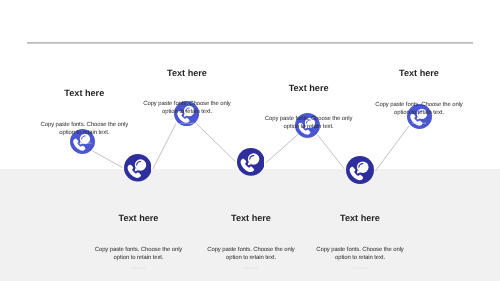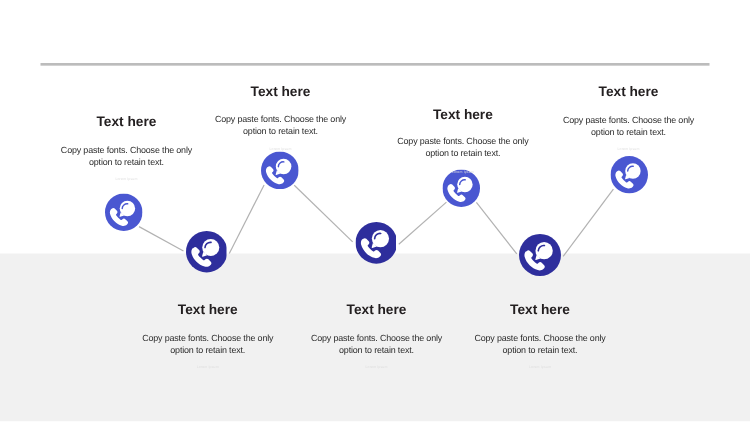--- a/index.html
+++ b/index.html
@@ -5,21 +5,21 @@
 <style>
   html,body{margin:0;padding:0;background:#fff;}
   body{width:500px;height:281px;overflow:hidden;font-family:"Liberation Sans",sans-serif;-webkit-font-smoothing:antialiased;text-rendering:geometricPrecision;}
   #slide{position:relative;width:500px;height:281px;background:#ffffff;overflow:hidden;}
   #greyband{position:absolute;left:0;top:169px;width:500px;height:112px;background:#f1f1f1;}
   #topline{position:absolute;left:27px;top:42px;width:446px;height:2px;background:linear-gradient(to bottom,#bcbcbc 0%,#bcbcbc 50%,#dddddd 100%);}
   #connectors{position:absolute;left:0;top:0;}
   .node{position:absolute;line-height:0;}
   .node svg{display:block;}
   .block{position:absolute;text-align:center;width:130px;}
-  .title{font-weight:bold;color:#231f20;font-size:9.15px;line-height:9.15px;margin:4px;}
+  .title{font-weight:bold;color:#231f20;font-size:9.15px;line-height:9.15px;margin:16px;}
   .body{color:#2b2b2b;font-size:5.95px;letter-spacing:-0.1px;line-height:7.9px;margin:0;padding-top:7.6px;}
   .tiny{color:#dddddd;font-size:2.35px;line-height:3px;margin:0;padding-top:5.3px;letter-spacing:0.1px;}
 </style>
 </head>
 <body>
 
 <div id="slide">
   <div id="greyband"></div>
   <div id="topline"></div>
 

